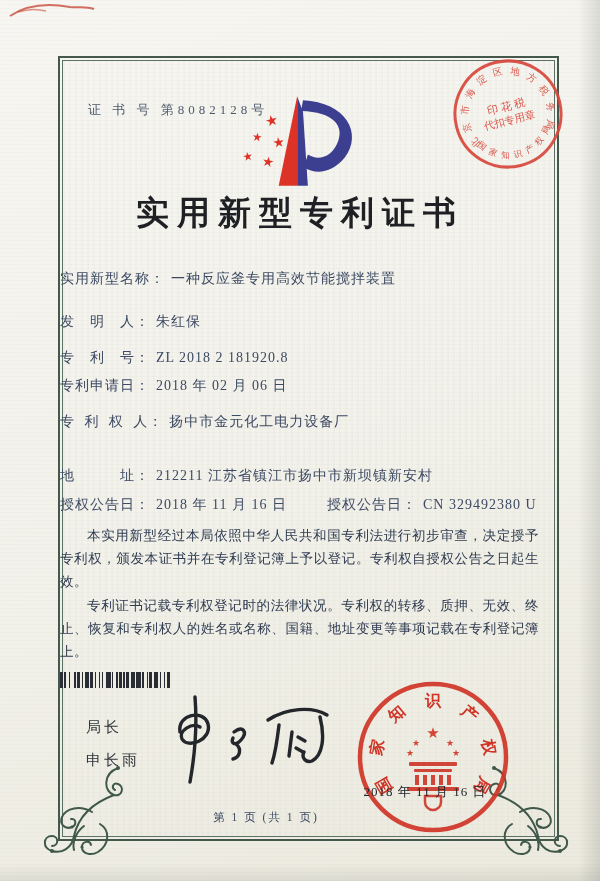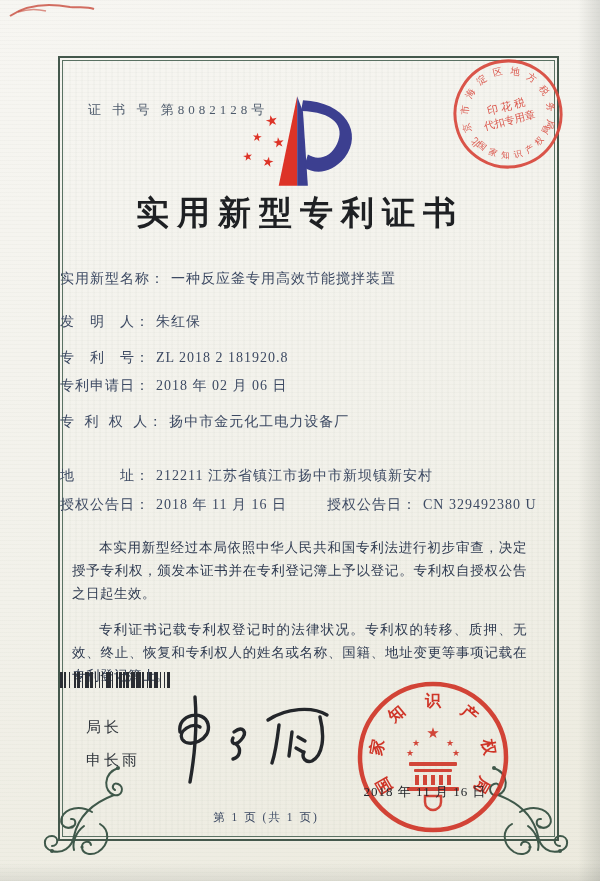--- a/index.html
+++ b/index.html
@@ -37,21 +37,21 @@
     position:absolute;left:0;top:191px;width:600px;text-align:center;
     font-size:33px;font-weight:700;letter-spacing:8px;color:#1e2023;
   }
   .fields{position:absolute;left:60px;top:263px;width:480px;}
   .field-row{position:absolute;left:0;font-size:14px;color:#3d4a63;letter-spacing:1px;white-space:nowrap;}
   .field-row .lab{margin-right:6px;font-family:Liberation Mono, monospace;}
   .paragraphs{
     position:absolute;left:60px;top:524px;width:479px;
     font-size:13.5px;line-height:1.72;color:#2f3b51;text-align:justify;letter-spacing:0.5px;
   }
-  .paragraphs p{margin:12px;text-indent:2em;}
+  .paragraphs p{margin:0;text-indent:2em;}
   .barcode{position:absolute;left:60px;top:672px;height:16px;display:flex;align-items:stretch;}
   .barcode .bar{background:#2a2d33;margin-right:0;}
   .barcode .sp{background:transparent;}
   .officer{position:absolute;left:86px;top:711px;font-size:15px;color:#30363c;letter-spacing:3px;line-height:2.2;}
   .signature{position:absolute;left:150px;top:692px;width:210px;height:100px;}
   .seal{position:absolute;left:352px;top:676px;width:162px;height:162px;}
   .seal-date{
     position:absolute;left:350px;top:783px;width:150px;text-align:center;
     font-size:13px;color:#23262b;letter-spacing:1px;z-index:5;
   }

